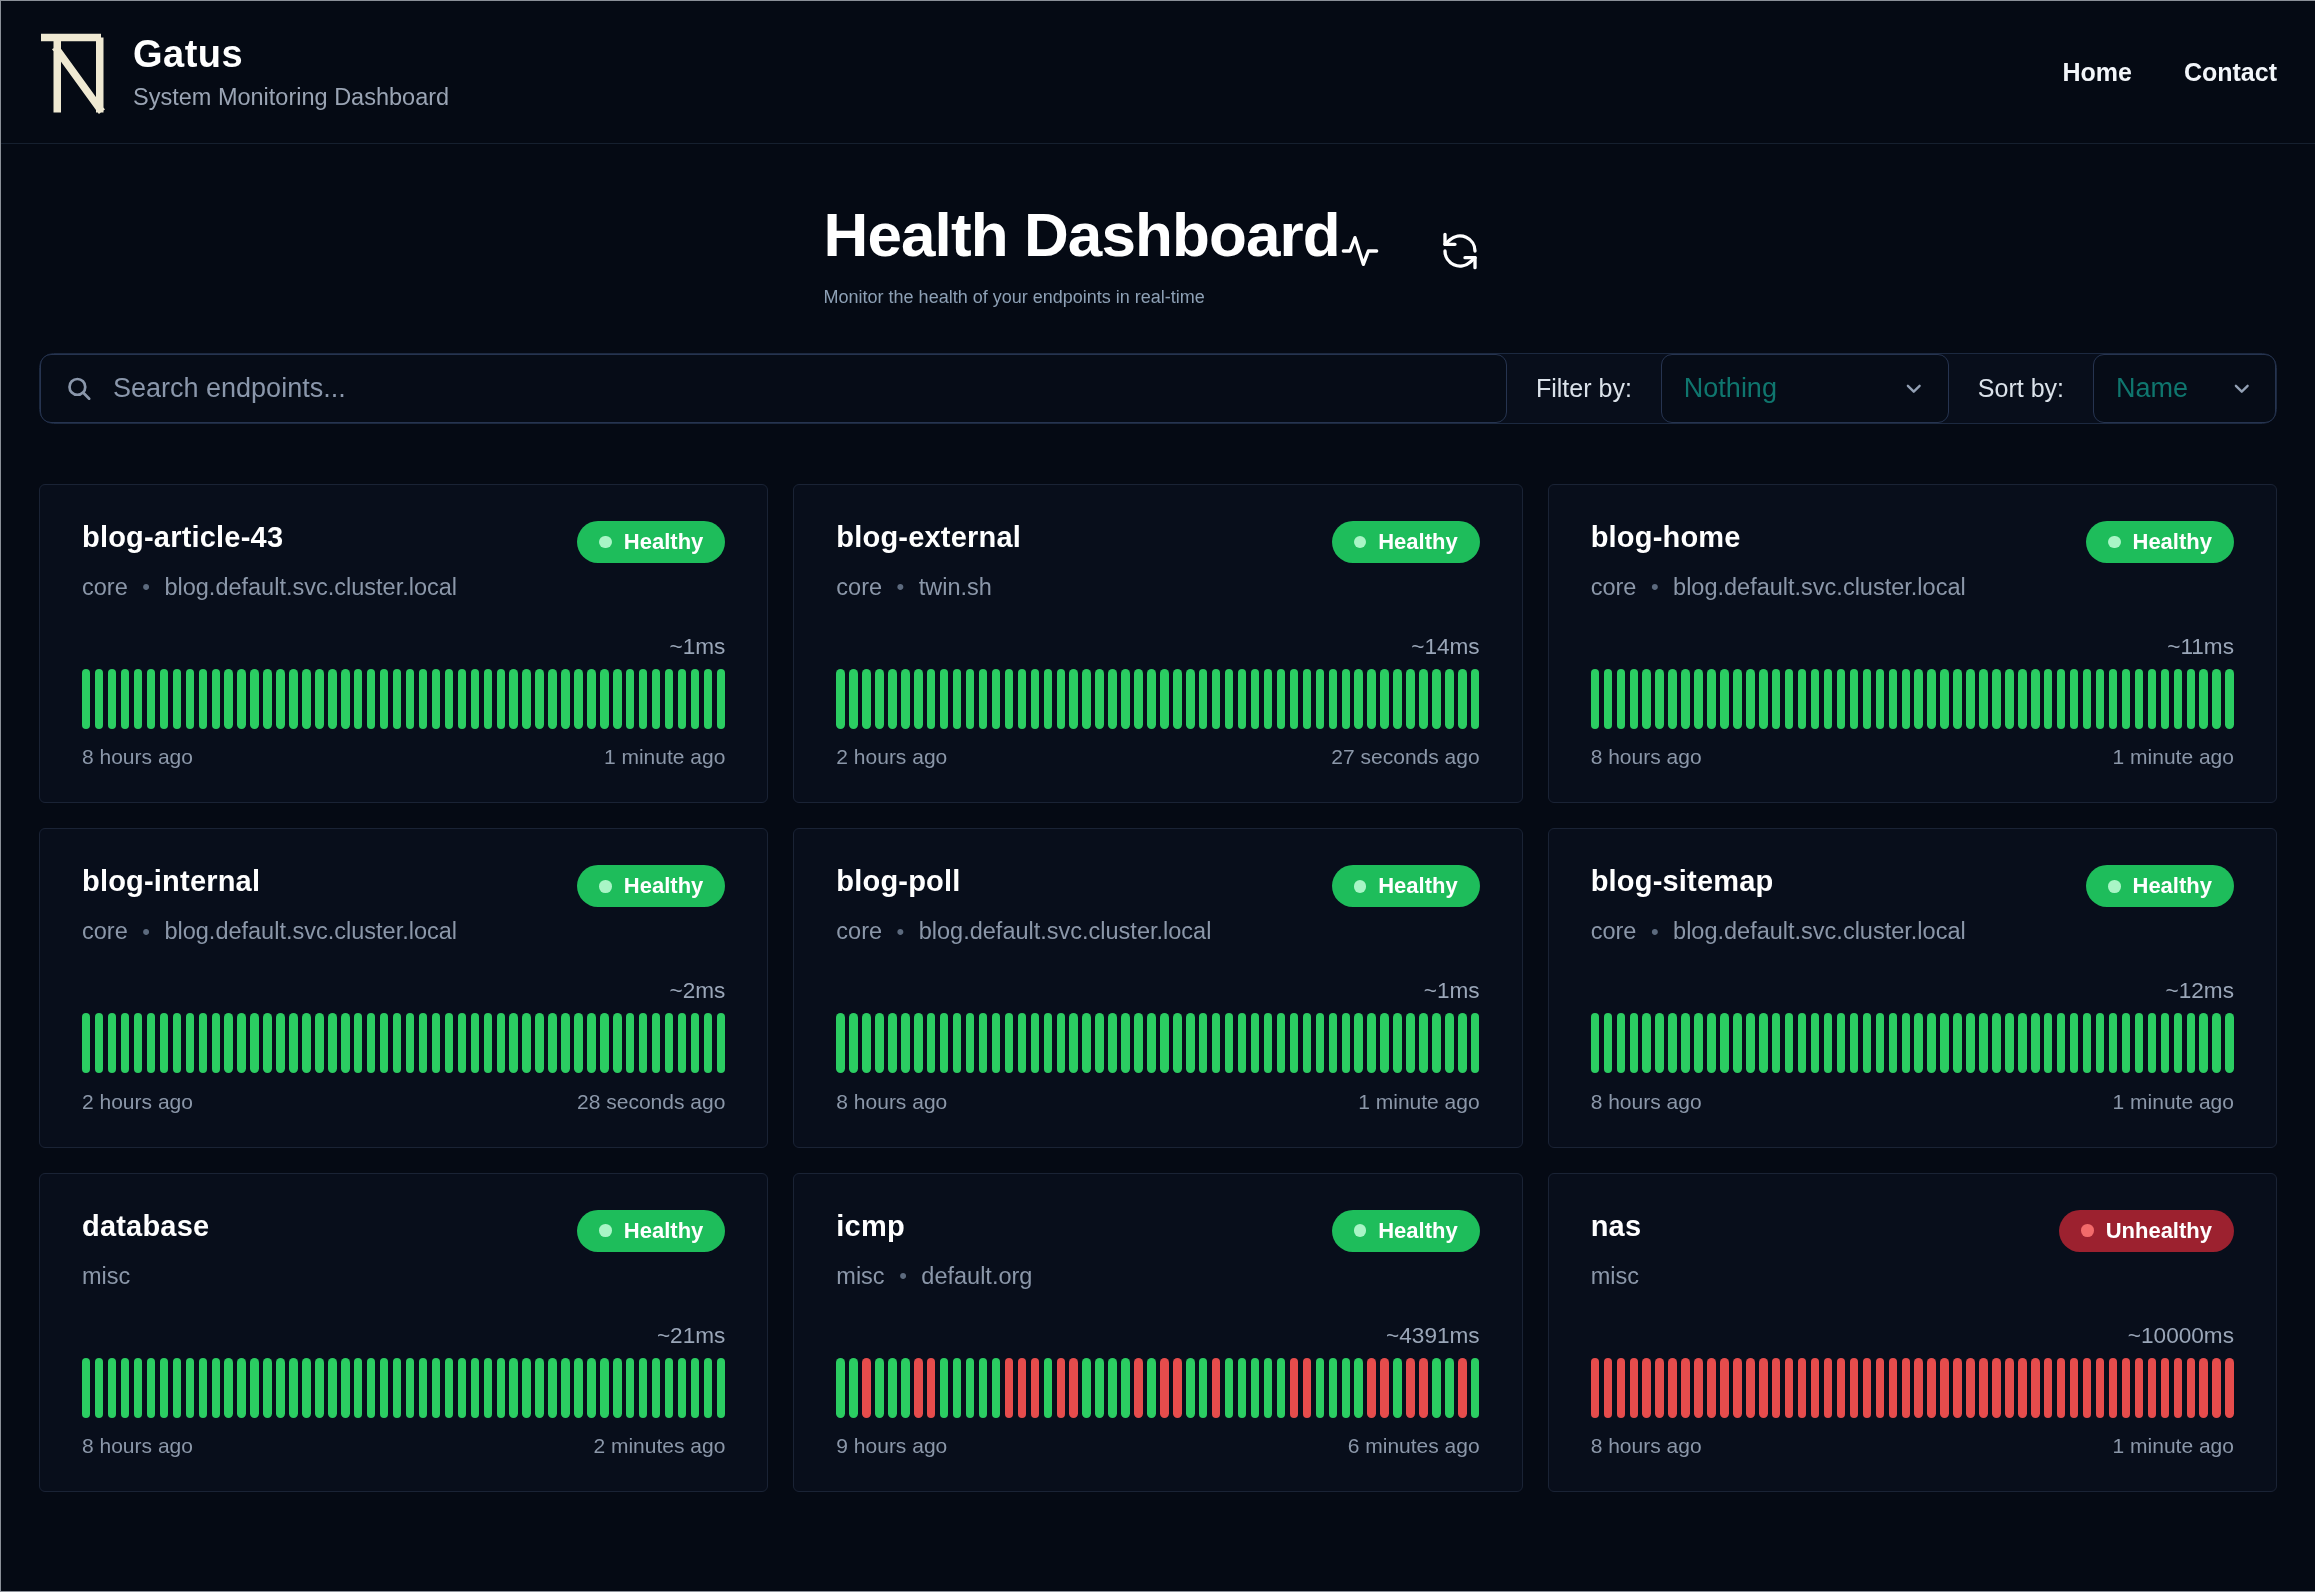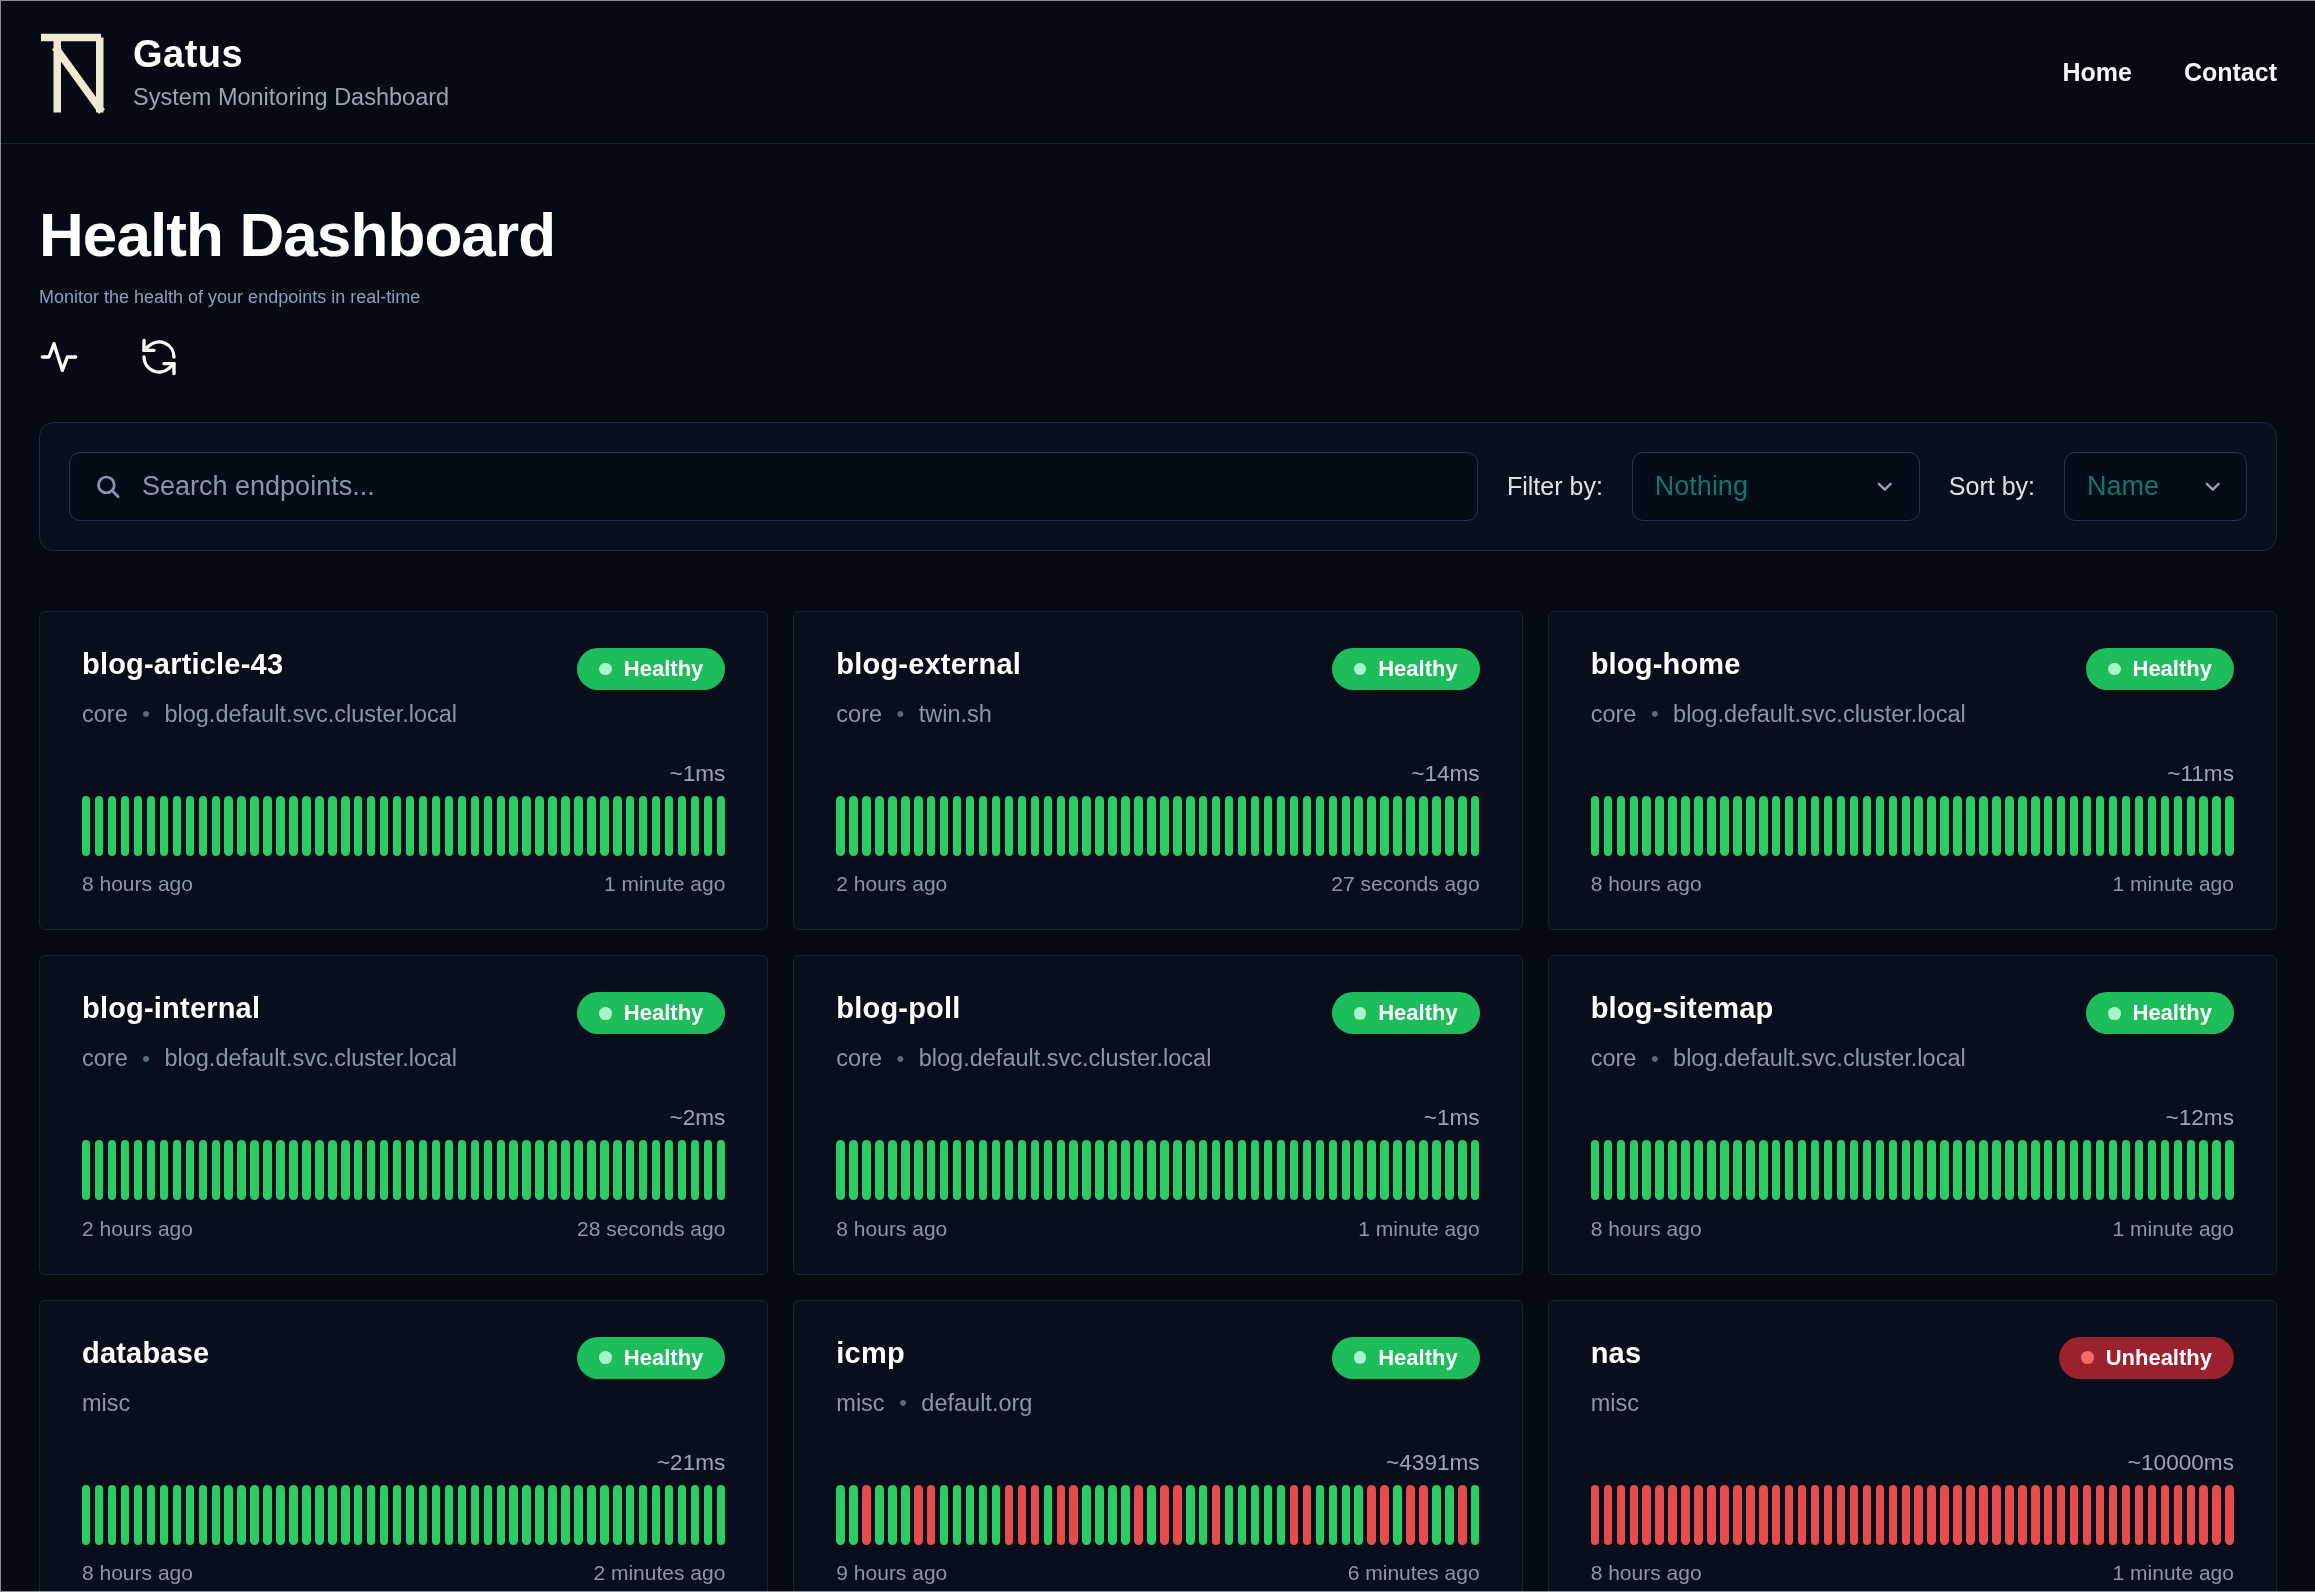--- a/index.html
+++ b/index.html
@@ -26,34 +26,33 @@
   }
   .brand { display: flex; align-items: center; gap: 25px; cursor: pointer; }
   .logo-svg { width: 69px; height: 85px; display: block; }
   .brand-title { font-size: 38px; font-weight: 700; letter-spacing: 0.5px; }
   .brand-sub { font-size: 23.5px; color: #9aa4b4; margin-top: 8.1px; font-weight: 400; }
   nav.main-nav { margin-left: auto; display: flex; gap: 52px; }
   nav.main-nav a { color: #f3f6fa; font-size: 25px; font-weight: 600; text-decoration: none; cursor: pointer; }
 
   
   main { padding: 0 38px; }
-  .page-head { display: flex; justify-content: center; align-items: flex-start; margin-top: 58px; flex-direction: column; }
+  .page-head { display: flex; justify-content: center; align-items: flex-start; margin-top: 58px; }
   h1.page-title { font-size: 62px; font-weight: 800; letter-spacing: -0.9px; line-height: 1.08; }
   p.page-sub { margin-top: 18px; font-size: 18px; color: #8da0b5; font-weight: 400; }
   .head-actions { display: flex; gap: 60px; margin-top: 29px; padding-right: 12.7px; }
   .icon-btn { background: none; border: none; color: #ffffff; cursor: pointer; padding: 0; line-height: 0; }
   .icon-btn svg { width: 40px; height: 40px; }
 
   
   .toolbar {
     margin-top: 45px;
     border: 0.9px solid #1c2940;
     background: var(--card-background, #080e1b);
     border-radius: 14.5px;
-    padding: 29px;
     display: flex; align-items: center; gap: 29px;
   }
   .search-box { position: relative; flex: 1; }
   .search-box .search-svg {
     position: absolute; left: 25px; top: 50%; transform: translateY(-50%);
     width: 27px; height: 27px; color: #8a97ab;
   }
   .search-input {
     width: 100%; height: 69px;
     background: #060c17;

